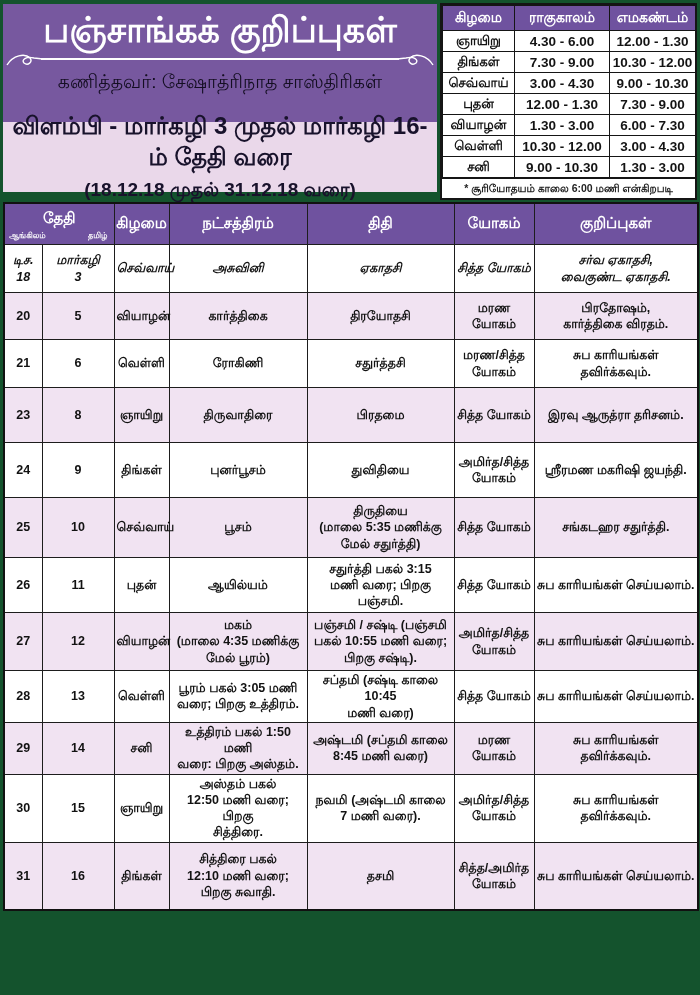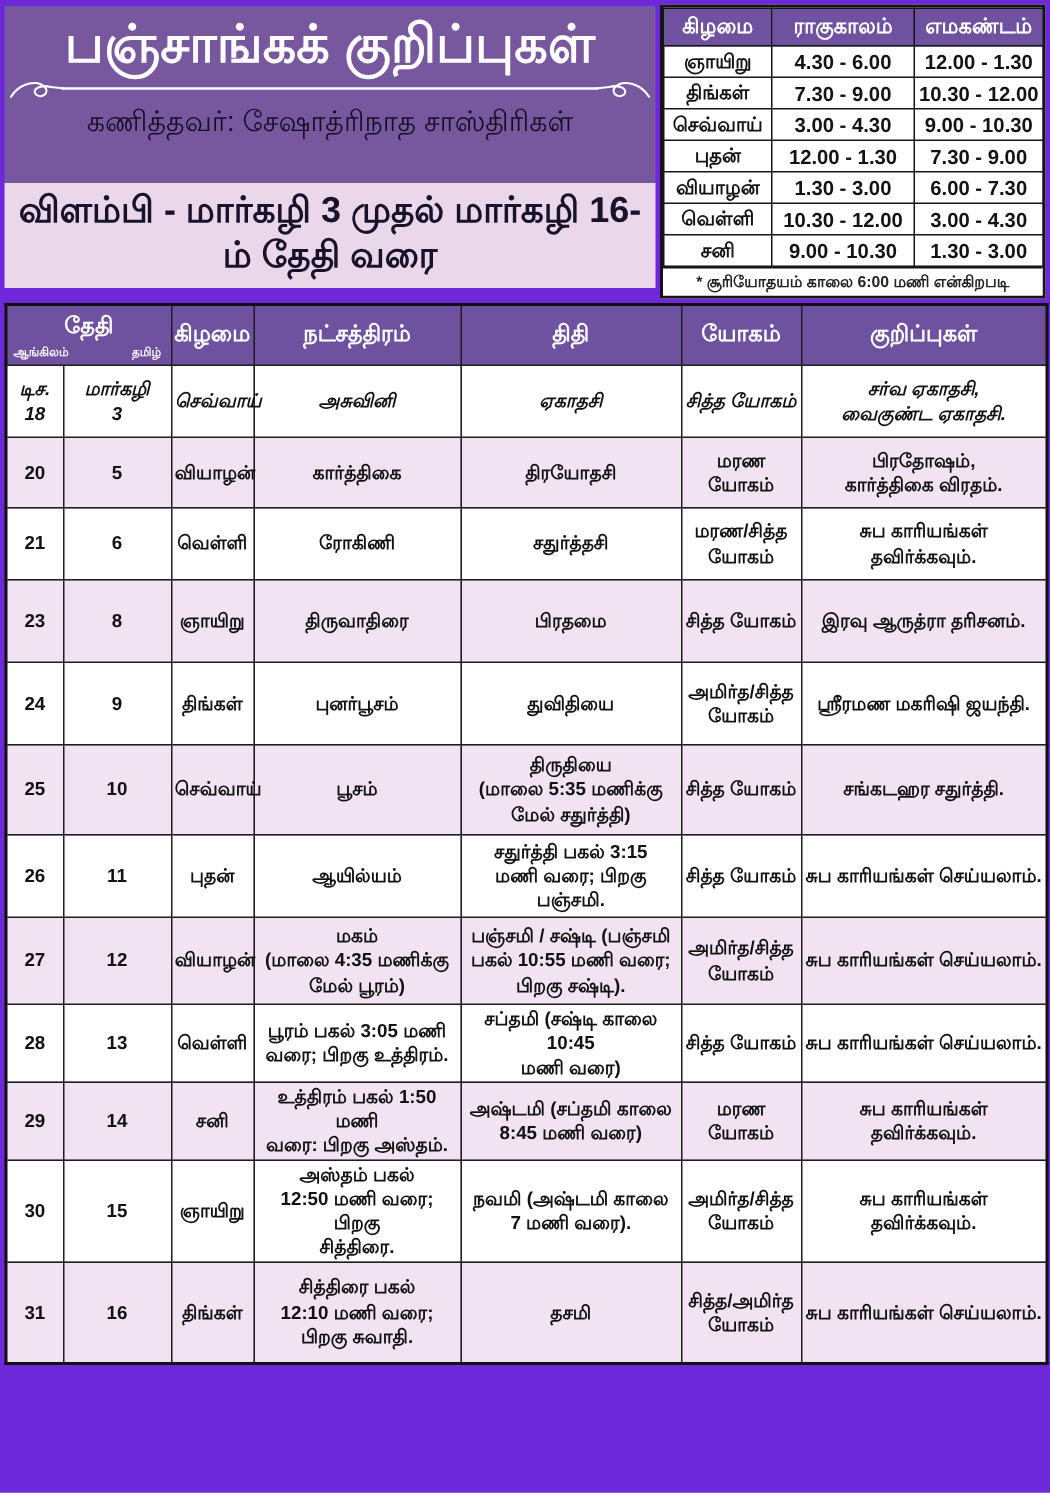--- a/index.html
+++ b/index.html
@@ -9,21 +9,21 @@
     --row-alt:#f1e3f2;
     --table-border:#1d1d1d;
   }
   *{box-sizing:border-box;}
   html,body{margin:0;padding:0;}
   body{
     width:700px;height:995px;background:#ffffff;
     font-family:"Liberation Sans","DejaVu Sans",sans-serif;
     color:#121212;
   }
-  .page{position:relative;width:700px;height:995px;background:#6d28d9;overflow:hidden;}
+  .page{position:relative;width:700px;height:995px;background:#14532d;overflow:hidden;}
 
   
   .header-left{position:absolute;left:3px;top:4px;width:434px;}
   .banner{
     background:var(--banner-purple);height:118px;
     display:flex;flex-direction:column;align-items:center;
   }
   .title{
     color:#ffffff;font-weight:bold;font-size:35px;line-height:1.15;
     margin-top:6px;white-space:nowrap;letter-spacing:0;
@@ -96,20 +96,21 @@
         <svg viewBox="0 0 434 18" preserveAspectRatio="none">
           <line x1="38" y1="8" x2="396" y2="8" stroke="#ffffff" stroke-width="1.8"></line>
           <path d="M4 14 C10 4, 22 2, 27 7 C30 11, 25 15, 21 12 C18 9, 23 5, 31 7 L40 8" stroke="#ffffff" stroke-width="1.4" fill="none"></path>
           <path d="M430 14 C424 4, 412 2, 407 7 C404 11, 409 15, 413 12 C416 9, 411 5, 403 7 L394 8" stroke="#ffffff" stroke-width="1.4" fill="none"></path>
         </svg>
       </div>
       <div class="calculator">கணித்தவர்: சேஷாத்ரிநாத சாஸ்திரிகள்</div>
     </div>
     <div class="period-box">
       <div class="period-line1">விளம்பி - மார்கழி 3 முதல் மார்கழி 16-ம் தேதி வரை</div>
+      <div class="period-line2">(18.12.18 முதல் 31.12.18 வரை)</div>
     </div>
   </div>
 
   <div class="header-right">
     <table class="rahu-table">
       <colgroup>
           <col style="width:72px">
           <col style="width:95px">
           <col style="width:86px">
         </colgroup>

